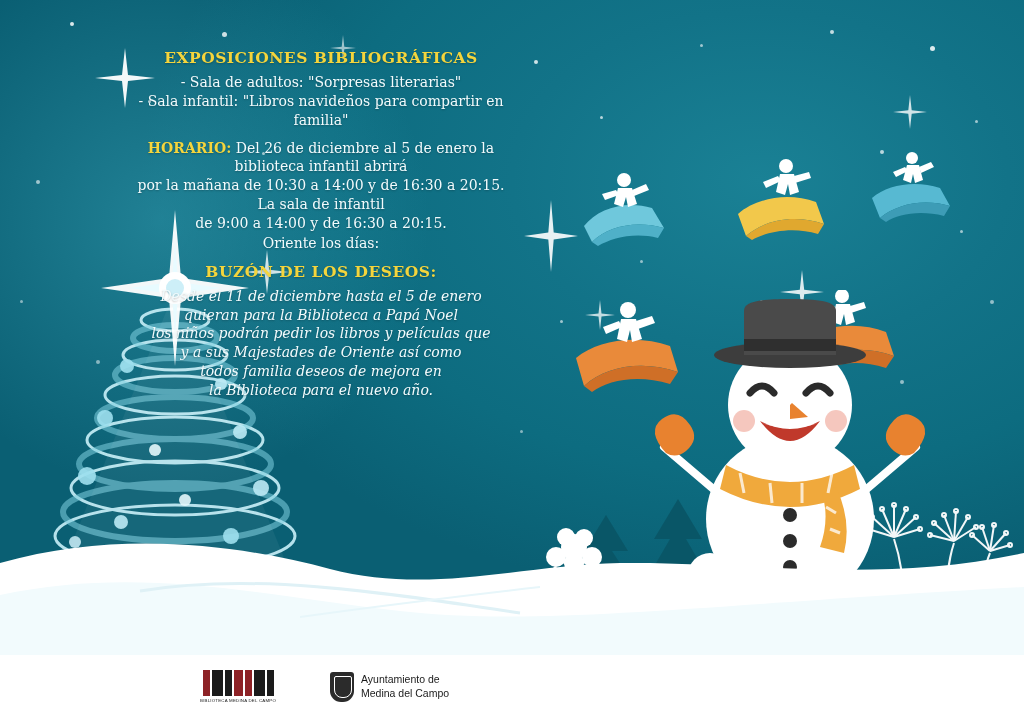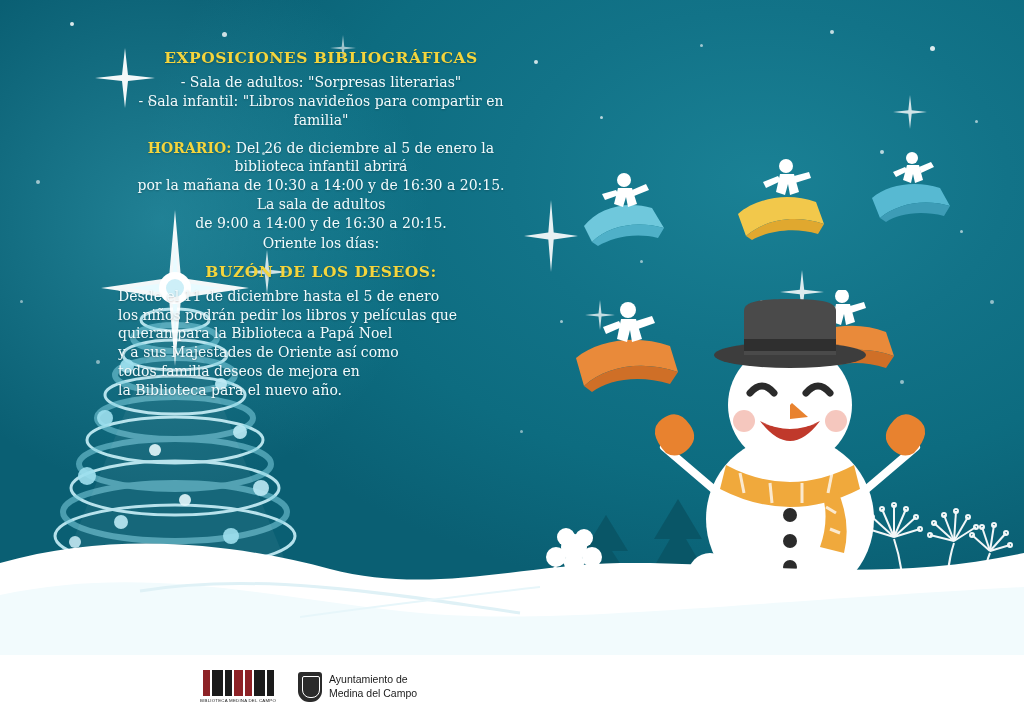--- a/index.html
+++ b/index.html
@@ -90,24 +90,25 @@
     color: #f2fbfd;
   }
   .line .ylabel {
     color: #f4d53c;
     font-weight: bold;
   }
   .blk { margin-bottom: 10px; }
   .right-align { text-align: center; }
 
   .para-right {
-    text-align: left;
+    text-align: center;
     font-size: 14px;
     line-height: 1.34;
     color: #f2fbfd;
+    font-style: italic;
   }
 
   
   .main-title {
     position: absolute;
     left: 540px;
     top: 70px;
     width: 460px;
     text-align: center;
     color: #ffffff;
@@ -118,21 +119,21 @@
     text-shadow: 0 2px 4px rgba(0,0,0,0.30);
   }
 
   
   .footer-logos {
     position: absolute;
     left: 200px;
     bottom: 8px;
     display: flex;
     align-items: center;
-    gap: 22px;
+    gap: 54px;
   }
   .logo-bmc {
     display: flex;
     flex-direction: column;
     align-items: center;
   }
   .logo-bmc .bars {
     display: flex;
     align-items: flex-end;
     gap: 2px;
@@ -478,30 +479,30 @@
       <div class="line">- Sala de adultos: "Sorpresas literarias"</div>
       <div class="line">- Sala infantil: "Libros navideños para compartir en familia"</div>
     </div>
 
     <div class="blk">
       <div class="line">
         <span class="ylabel">HORARIO:</span>
         <span>Del 26 de diciembre al 5 de enero la biblioteca infantil abrirá</span>
       </div>
       <div class="line">por la mañana de 10:30 a 14:00 y de 16:30 a 20:15.</div>
-      <div class="line">La sala de adultos</div>
+      <div class="line">La sala de infantil</div>
       <div class="line">de 9:00 a 14:00 y de 16:30 a 20:15.</div>
       <div class="line">Oriente los días:</div>
     </div>
 
     <div class="blk">
       <div class="head-yellow right-align" style="margin-top:2px;">BUZÓN DE LOS DESEOS:</div>
       <div class="para-right">Desde el 11 de diciembre hasta el 5 de enero</div>
+      <div class="para-right">quieran para la Biblioteca a Papá Noel</div>
       <div class="para-right">los niños podrán pedir los libros y películas que</div>
-      <div class="para-right">quieran para la Biblioteca a Papá Noel</div>
       <div class="para-right">y a sus Majestades de Oriente así como</div>
       <div class="para-right">todos familia deseos de mejora en</div>
       <div class="para-right">la Biblioteca para el nuevo año.</div>
     </div>
 
   </div>
 
 
   <div class="footer-band"></div>
 

